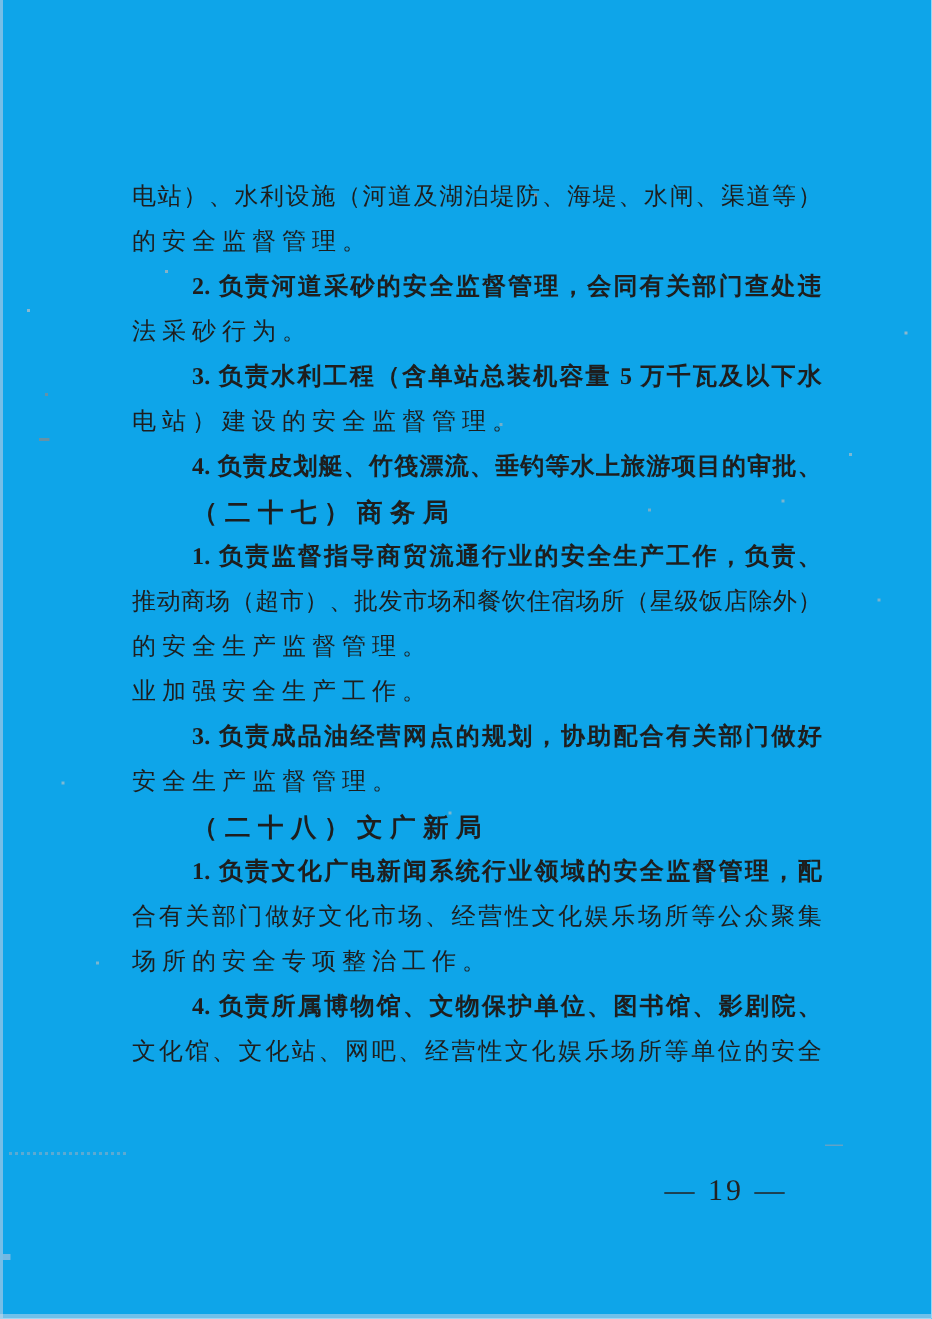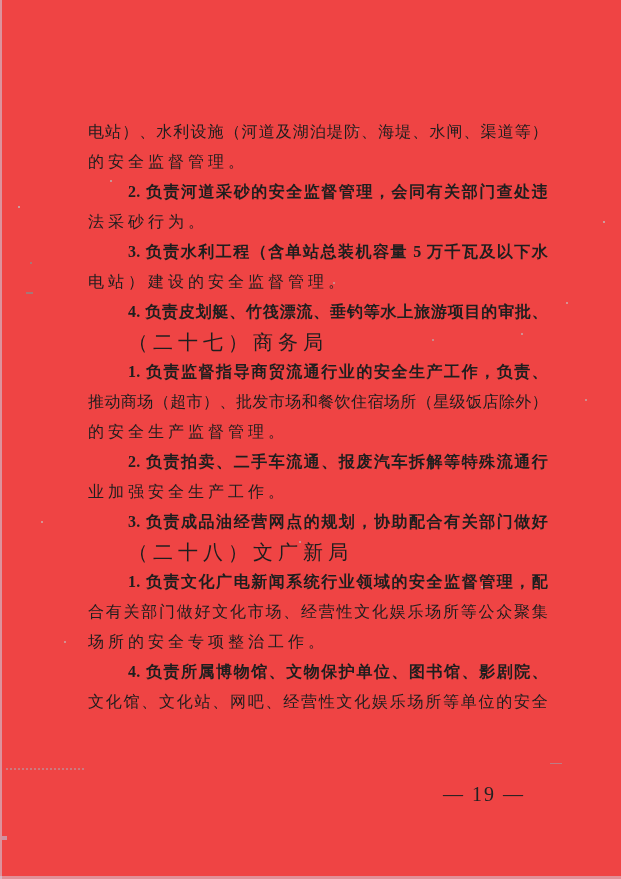--- a/index.html
+++ b/index.html
@@ -8,21 +8,21 @@
     width: 621px;
     height: 879px;
     background: #ffffff;
     font-family: "Liberation Serif", serif;
     overflow: hidden;
   }
   .page {
     position: relative;
     width: 621px;
     height: 879px;
-    background: #ef4444;
+    background: #0ea5e9;
     color: #1e1e1e;
   }
   .text-block {
     position: absolute;
     left: 88px;
     top: 117px;
     width: 460px;
   }
   .line {
     height: 30px;
@@ -36,22 +36,22 @@
     letter-spacing: 0.2px;
     white-space: normal;
     text-align: justify;
     text-align-last: justify;
   }
   .line.indent {
     text-indent: 40px;
     font-weight: bold;
   }
   .line.heading {
-    font-weight: normal;
-    font-size: 20px;
+    font-weight: bold;
+    font-size: 17px;
     letter-spacing: 5px;
   }
   .page-number {
     position: absolute;
     top: 784px;
     right: 96px;
     height: 20px;
     line-height: 20px;
     font-size: 20px;
     letter-spacing: 2px;
@@ -69,23 +69,23 @@
       <div class="line">的安全监督管理。</div>
       <div class="line indent fill">2. 负责河道采砂的安全监督管理，会同有关部门查处违</div>
       <div class="line">法采砂行为。</div>
       <div class="line indent fill">3. 负责水利工程（含单站总装机容量 5 万千瓦及以下水</div>
       <div class="line">电站）建设的安全监督管理。</div>
       <div class="line indent fill">4. 负责皮划艇、竹筏漂流、垂钓等水上旅游项目的审批、</div>
       <div class="line indent heading">（二十七）商务局</div>
       <div class="line indent fill">1. 负责监督指导商贸流通行业的安全生产工作，负责、</div>
       <div class="line fill">推动商场（超市）、批发市场和餐饮住宿场所（星级饭店除外）</div>
       <div class="line">的安全生产监督管理。</div>
-      <div class="line indent fill">2. 负责拍卖、二手车流通、报废汽车拆解等特殊流通行</div>
       <div class="line">业加强安全生产工作。</div>
       <div class="line indent fill">3. 负责成品油经营网点的规划，协助配合有关部门做好</div>
+      <div class="line">安全生产监督管理。</div>
       <div class="line indent heading">（二十八）文广新局</div>
       <div class="line indent fill">1. 负责文化广电新闻系统行业领域的安全监督管理，配</div>
       <div class="line fill">合有关部门做好文化市场、经营性文化娱乐场所等公众聚集</div>
       <div class="line">场所的安全专项整治工作。</div>
       <div class="line indent fill">4. 负责所属博物馆、文物保护单位、图书馆、影剧院、</div>
       <div class="line fill">文化馆、文化站、网吧、经营性文化娱乐场所等单位的安全</div>
     </div>
 
   <div class="page-number">— 19 —</div>
 

